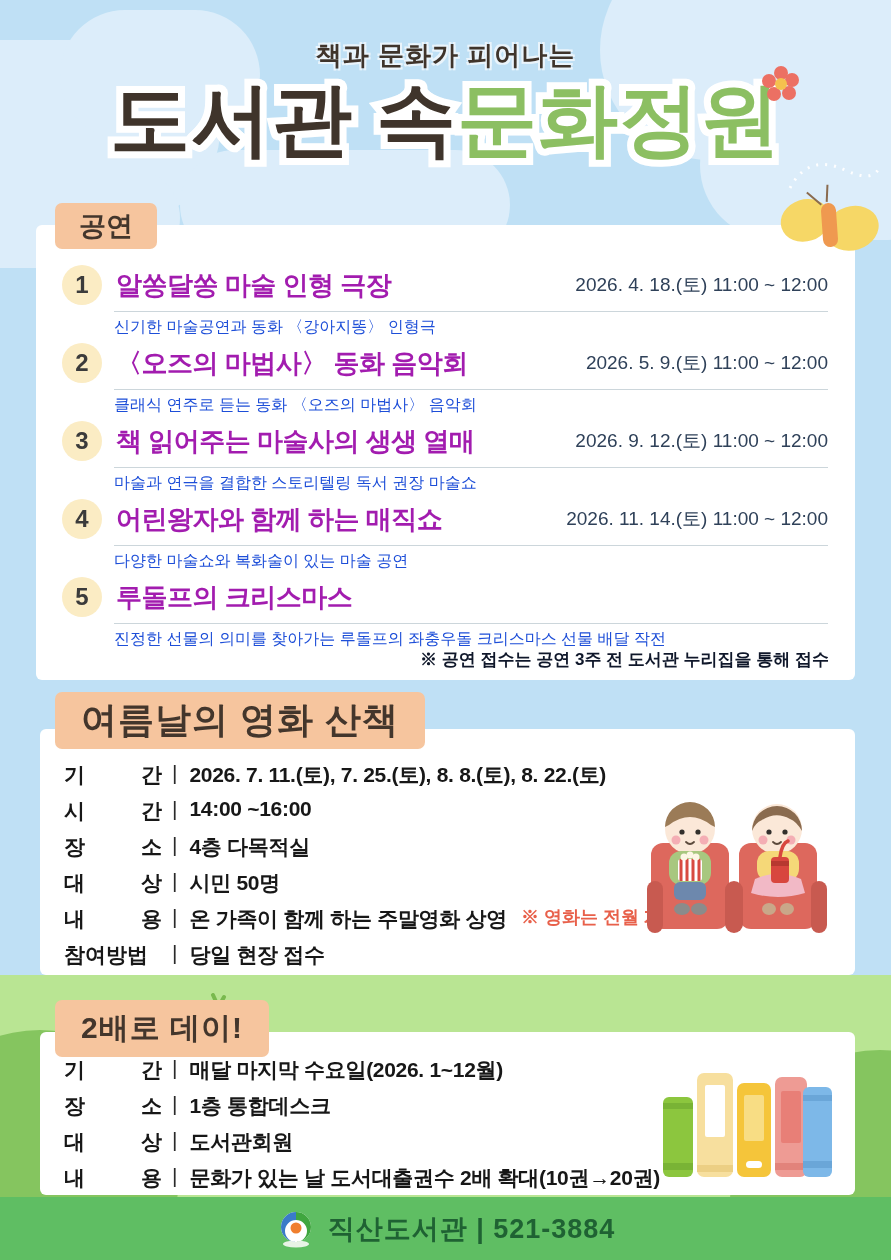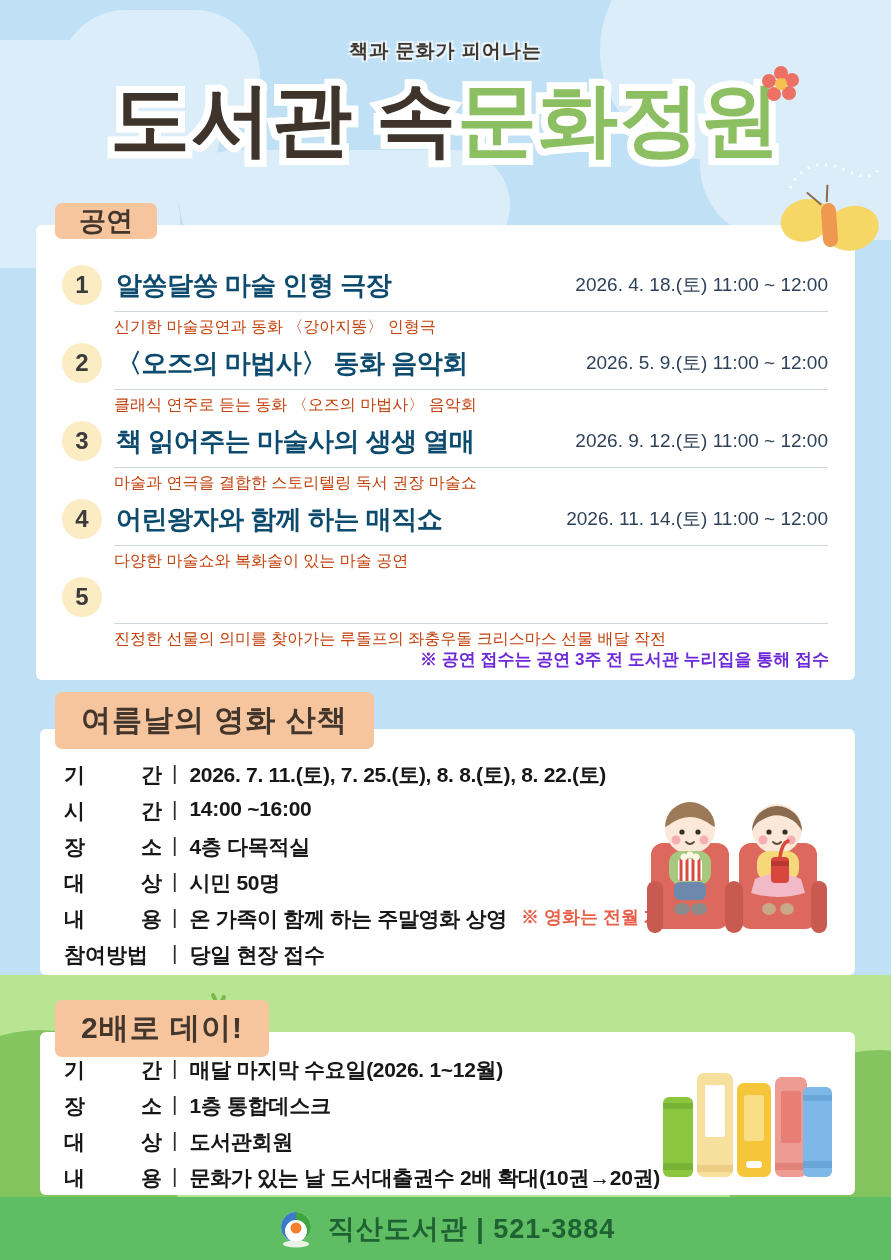--- a/index.html
+++ b/index.html
@@ -11,58 +11,58 @@
   .cloud { position:absolute; background:#dcedfa; border-radius:999px; z-index:0; }
   .c1 { left:-120px; top:40px;  width:340px; height:180px; }
   .c1b{ left:60px;  top:10px;  width:200px; height:130px; }
   .c2 { left:600px; top:-60px; width:360px; height:220px; }
   .c2b{ left:700px; top:90px;  width:260px; height:150px; }
   .c3 { left:180px; top:150px; width:330px; height:110px; }
   .c4 { left:-60px; top:168px; width:240px; height:100px; }
 
   
   .subtitle { position:absolute; top:38px; left:0; width:100%; text-align:center;
-    font-size:19px; font-weight:800; color:#3f342b; letter-spacing:1px; z-index:2;
+    font-size:26px; font-weight:800; color:#3f342b; letter-spacing:1px; z-index:2;
     text-shadow:-2px -2px 0 #eaf4fb, 2px -2px 0 #eaf4fb, -2px 2px 0 #eaf4fb, 2px 2px 0 #eaf4fb; }
   .title { position:absolute; top:74px; left:0; width:100%; text-align:center;
     font-size:80px; font-weight:900; letter-spacing:1px; z-index:2; line-height:1.15; white-space:nowrap; }
   .seg { position:relative; display:inline-block; }
   .seg .stroke { position:absolute; left:0; top:0; color:#fff; -webkit-text-stroke:14px #fff;
     text-shadow:-5px -5px 0 #fff, 5px -5px 0 #fff, -5px 5px 0 #fff, 5px 5px 0 #fff, 0 6px 0 #fff, 0 -6px 0 #fff, 6px 0 0 #fff, -6px 0 0 #fff; z-index:0; }
   .seg .fill { position:relative; z-index:1; }
   .fill.dark  { color:#3f342b; }
   .fill.green { color:#8cbf62; }
 
   
   .flower-wrap   { position:absolute; left:760px; top:64px;  z-index:2; }
   .butterfly-wrap{ position:absolute; left:770px; top:140px; z-index:3; }
 
   
   .badge { position:absolute; display:flex; align-items:center; justify-content:center;
     background:#f6c59e; color:#43362c; font-weight:800; border-radius:7px; z-index:3; white-space:nowrap; }
-  .badge-perf   { left:55px; top:203px;  height:36px; padding:1px 24px; font-size:27px; }
-  .badge-movie  { left:55px; top:692px;  height:57px; padding:6px 26px; font-size:30px; letter-spacing:1px; }
+  .badge-perf   { left:55px; top:203px;  height:46px; padding:1px 24px; font-size:27px; }
+  .badge-movie  { left:55px; top:692px;  height:57px; padding:6px 26px; font-size:36px; letter-spacing:1px; }
   .badge-double { left:55px; top:1000px; height:57px; padding:0 26px; font-size:30px; letter-spacing:1px; }
 
   
   .panel { position:absolute; background:#fff; border-radius:6px; z-index:2; }
   .panel-perf   { left:36px; top:225px;  width:819px; height:455px; padding:40px 27px 0 26px; }
   .card-movie   { left:40px; top:729px;  width:815px; height:246px; padding:32px 20px 0 24px; }
   .card-double  { left:40px; top:1032px; width:815px; height:163px; padding:24px 20px 0 24px; }
 
   
   .perf-item { margin-bottom:6px; }
   .perf-head { display:flex; align-items:center; height:40px; }
   .num { width:40px; height:40px; border-radius:50%; background:#fbecc4; color:#3b3b3b;
     font-size:24px; font-weight:600; display:flex; align-items:center; justify-content:center; flex:0 0 40px; }
-  .ptitle { margin-left:14px; flex:1; font-size:26px; font-weight:700; color:#0c4a6e; letter-spacing:-0.5px; white-space:nowrap; }
+  .ptitle { margin-left:14px; flex:1; font-size:26px; font-weight:700; color:#a21caf; letter-spacing:-0.5px; white-space:nowrap; }
   .pdate  { font-size:19px; font-weight:400; color:#2f4159; white-space:nowrap; }
   .pdivider { height:1px; background:#ccd6db; margin:6px 0 5px 52px; }
-  .pdesc { margin-left:52px; font-size:16px; line-height:20px; color:#c2410c; white-space:nowrap; }
-  .perf-note { position:absolute; right:26px; bottom:9px; color:#6d28d9; font-size:17px; font-weight:700; }
+  .pdesc { margin-left:52px; font-size:16px; line-height:20px; color:#1d4ed8; white-space:nowrap; }
+  .perf-note { position:absolute; right:26px; bottom:9px; color:#0f172a; font-size:17px; font-weight:700; }
 
   
   .row { display:flex; align-items:flex-start; height:36px; font-size:21px; color:#171717; white-space:nowrap; }
   .rlabel { display:inline-block; width:98px; font-weight:700; text-align:justify; text-align-last:justify; }
   .rsep { margin:0 12px 0 10px; font-weight:400; color:#2a2a2a; }
   .rvalue { font-weight:700; letter-spacing:-0.3px; }
   .rnote { color:#e8604a; font-size:18px; font-weight:700; margin-left:14px; }
 
   .card-illus { position:absolute; z-index:3; }
   .kids  { right:28px; top:56px; }
@@ -163,20 +163,21 @@
         <div class="num">4</div>
         <div class="ptitle">어린왕자와 함께 하는 매직쇼</div>
         <div class="pdate">2026. 11. 14.(토) 11:00 ~ 12:00</div>
       </div>
       <div class="pdivider"></div>
       <div class="pdesc">다양한 마술쇼와 복화술이 있는 마술 공연</div>
     </div>
     <div class="perf-item">
       <div class="perf-head">
         <div class="num">5</div>
+        <div class="ptitle">루돌프의 크리스마스</div>
       </div>
       <div class="pdivider"></div>
       <div class="pdesc">진정한 선물의 의미를 찾아가는 루돌프의 좌충우돌 크리스마스 선물 배달 작전</div>
     </div>
     <div class="perf-note">※ 공연 접수는 공연 3주 전 도서관 누리집을 통해 접수</div>
   </section>
   <div class="badge badge-perf">공연</div>
 
   <section class="panel card-movie">
     <div class="row">

